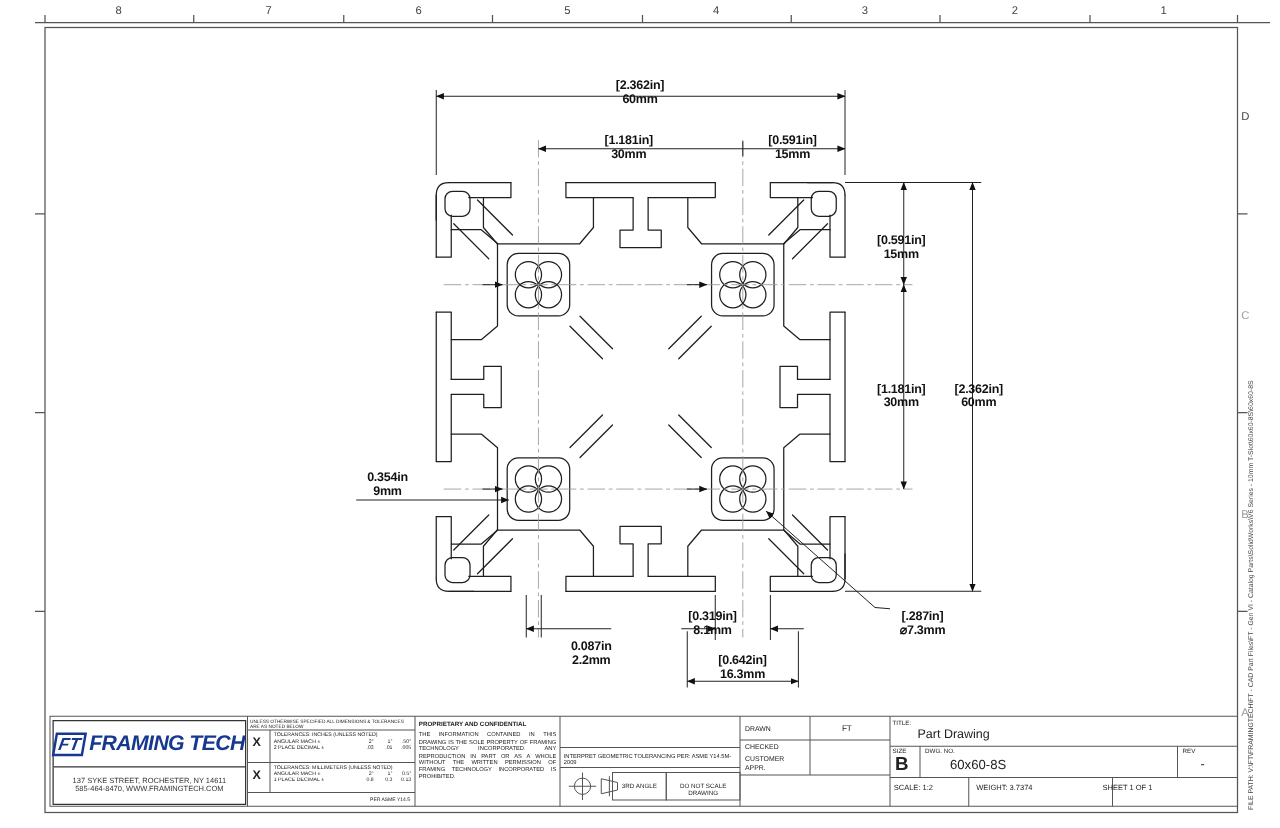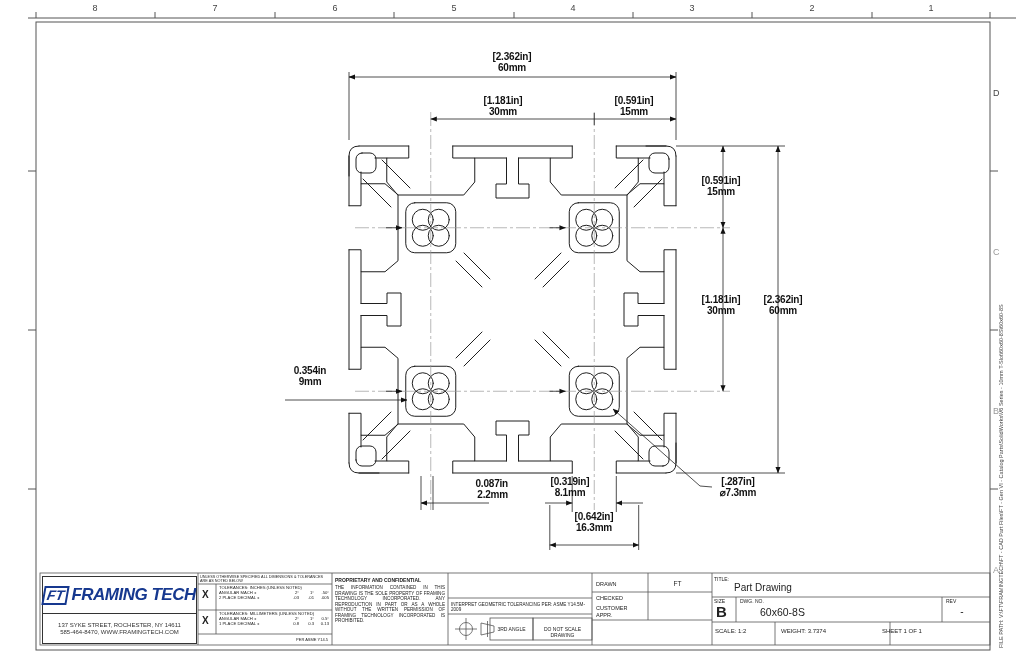--- a/index.html
+++ b/index.html
@@ -5,21 +5,21 @@
   html,body{margin:0;padding:0;background:#fff;}
   #sheet{position:relative;width:1024px;height:662px;background:#fff;overflow:hidden;
          font-family:"Liberation Sans",sans-serif;color:#111;}
   svg{position:absolute;left:0;top:0;}
   .pl{stroke:#1f1f1f;stroke-width:1;fill:none;stroke-linejoin:round;stroke-linecap:round;}
   .cl{stroke:#9a9a9a;stroke-width:.7;fill:none;}
   .dl{stroke:#222;stroke-width:.8;fill:none;}
   .fr{stroke:#555;stroke-width:1;fill:none;}
   .bd{stroke:#555;stroke-width:.8;fill:none;}
   .dim{position:absolute;text-align:center;font-size:10px;line-height:11px;font-weight:600;
-       letter-spacing:-.2px;color:#111;}
+       letter-spacing:-.2px;color:#111;margin-top:12px;}
   .dim span{display:block;}
   .zn{position:absolute;font-size:9px;color:#444;width:20px;text-align:center;}
   .zr{position:absolute;font-size:9px;color:#444;}
   .tiny{position:absolute;color:#222;}
   .tolrow{display:flex;gap:2px;}
   .tolrow .lb{flex:1;text-align:left;overflow:hidden;white-space:nowrap;}
   .tolrow .c{width:13px;text-align:right;overflow:hidden;}
   #logoBox{position:absolute;left:42px;top:576px;width:153px;height:66px;border:1px solid #333;
            display:flex;flex-direction:column;background:#fff;}
   #logoRow{height:36px;display:flex;align-items:center;justify-content:center;gap:3px;
@@ -174,21 +174,21 @@
       <span>30mm</span>
     </div>
   <div class="dim" style="left:743px;top:294px;width:80px">
     <span>[2.362in]</span>
       <span>60mm</span>
     </div>
   <div class="dim" style="left:270px;top:365px;width:80px">
     <span>0.354in</span>
       <span>9mm</span>
     </div>
-  <div class="dim" style="left:438px;top:478px;width:70px;text-align:right">
+  <div class="dim" style="left:438px;top:500px;width:70px;text-align:center">
     <span>0.087in</span>
       <span>2.2mm</span>
     </div>
   <div class="dim" style="left:530px;top:476px;width:80px">
     <span>[0.319in]</span>
       <span>8.1mm</span>
     </div>
   <div class="dim" style="left:554px;top:511px;width:80px">
     <span>[0.642in]</span>
       <span>16.3mm</span>

